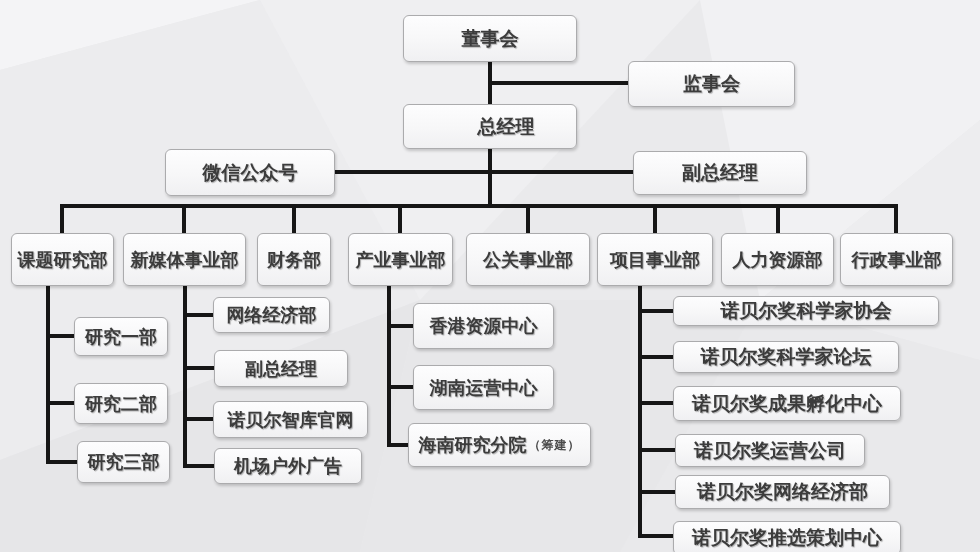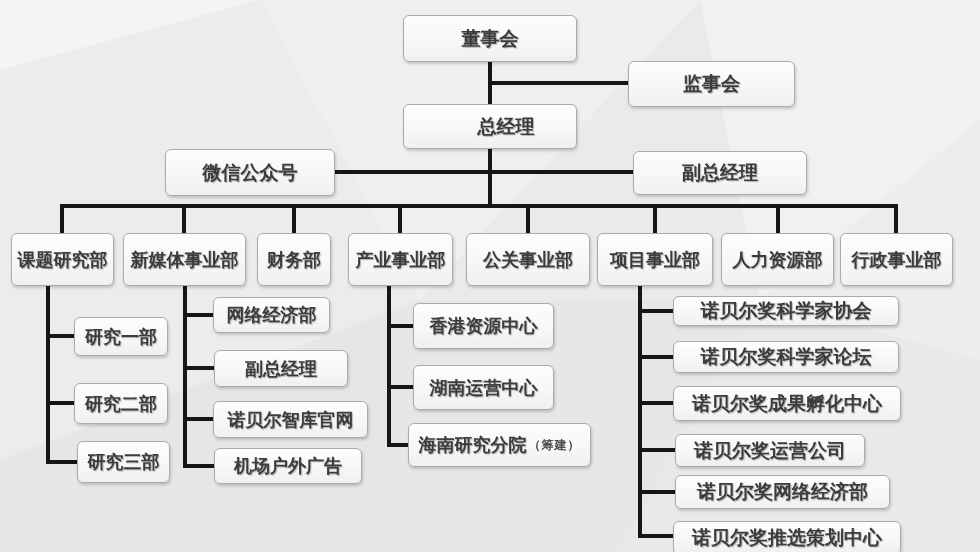--- a/index.html
+++ b/index.html
@@ -108,20 +108,20 @@
   <div class="node" style="left:213px;top:401px;width:155px;height:37px;font-size:18px;">诺贝尔智库官网</div>
   <div class="node" style="left:214px;top:448px;width:148px;height:36px;font-size:18px;">机场户外广告</div>
 
   <div class="node" style="left:413px;top:303px;width:141px;height:46px;font-size:18px;">香港资源中心</div>
   <div class="node" style="left:413px;top:365px;width:141px;height:45px;font-size:18px;">湖南运营中心</div>
   <div class="node" style="left:408px;top:423px;width:183px;height:44px;font-size:18px;">
     <span>海南研究分院</span>
       <span class="suffix">（筹建）</span>
   </div>
 
-  <div class="node" style="left:673px;top:296px;width:226px;height:30px;">诺贝尔奖科学家协会</div>
+  <div class="node" style="left:673px;top:296px;width:266px;height:30px;">诺贝尔奖科学家协会</div>
   <div class="node" style="left:673px;top:341px;width:226px;height:32px;">诺贝尔奖科学家论坛</div>
   <div class="node" style="left:673px;top:386px;width:228px;height:35px;">诺贝尔奖成果孵化中心</div>
   <div class="node" style="left:675px;top:434px;width:190px;height:33px;">诺贝尔奖运营公司</div>
   <div class="node" style="left:675px;top:475px;width:215px;height:34px;">诺贝尔奖网络经济部</div>
   <div class="node" style="left:673px;top:521px;width:228px;height:34px;">诺贝尔奖推选策划中心</div>
 
 </div>
 
 </body></html>

